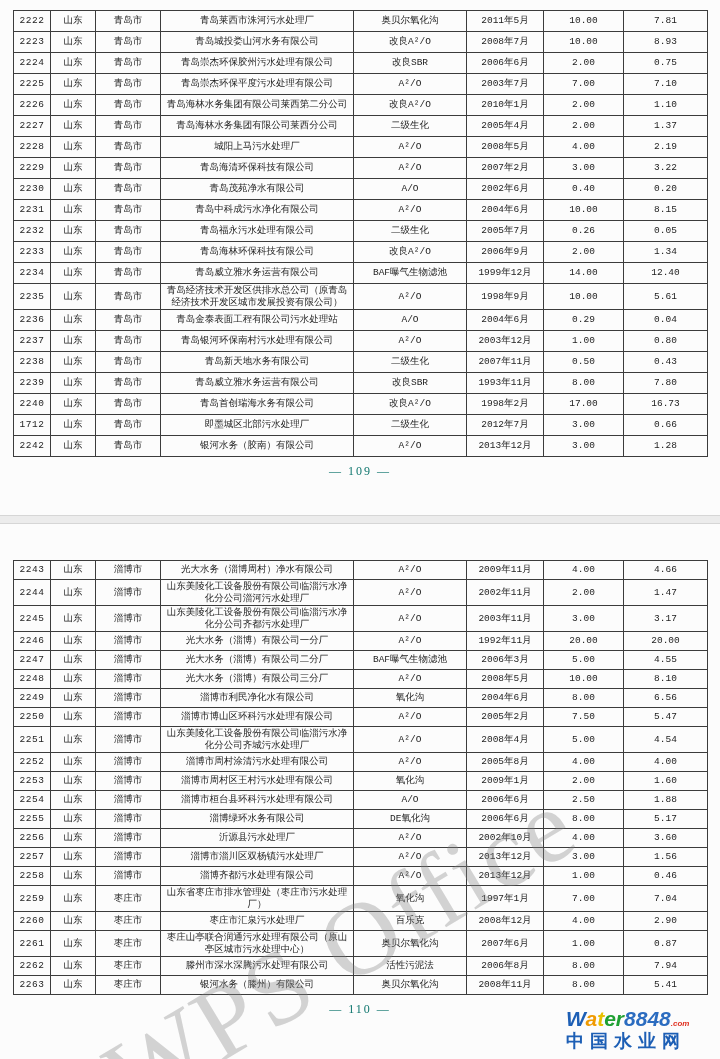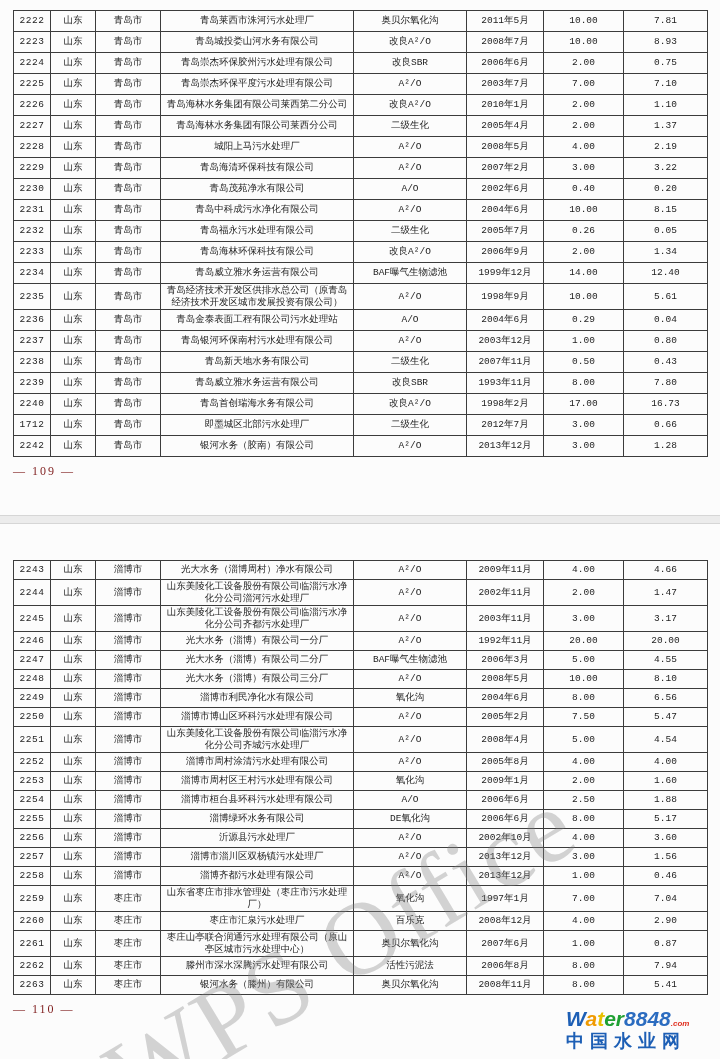--- a/index.html
+++ b/index.html
@@ -20,22 +20,22 @@
     text-align:center; vertical-align:middle;
     padding:1px 2px; overflow:hidden;
   }
   #table1 td { height:21px; }
   #table2 td { height:19px; }
   td.c-id   { font-size:10.5px; letter-spacing:0.5px; }
   td.c-name { text-align:left; padding-left:4px; }
   td.c-cap, td.c-load { font-size:10px; }
 
   .pagenum {
-    width:694px; margin-left:13px; 
-    font-size:12px; letter-spacing:2px; color:#7f1d1d;
+    width:694px; margin-left:13px; text-align:center;
+    font-size:12px; letter-spacing:2px; color:#0f766e;
   }
   #pagenum1 { margin-top:7px; }
   #pagenum2 { margin-top:7px; }
 
   .page-break {
     position:absolute; left:0; top:515px; width:720px; height:9px;
     background:#ececec; border-top:1px solid #d6d6d6; border-bottom:1px solid #d6d6d6;
   }
 
   #page1 { position:absolute; top:10px; left:0; width:720px; }

